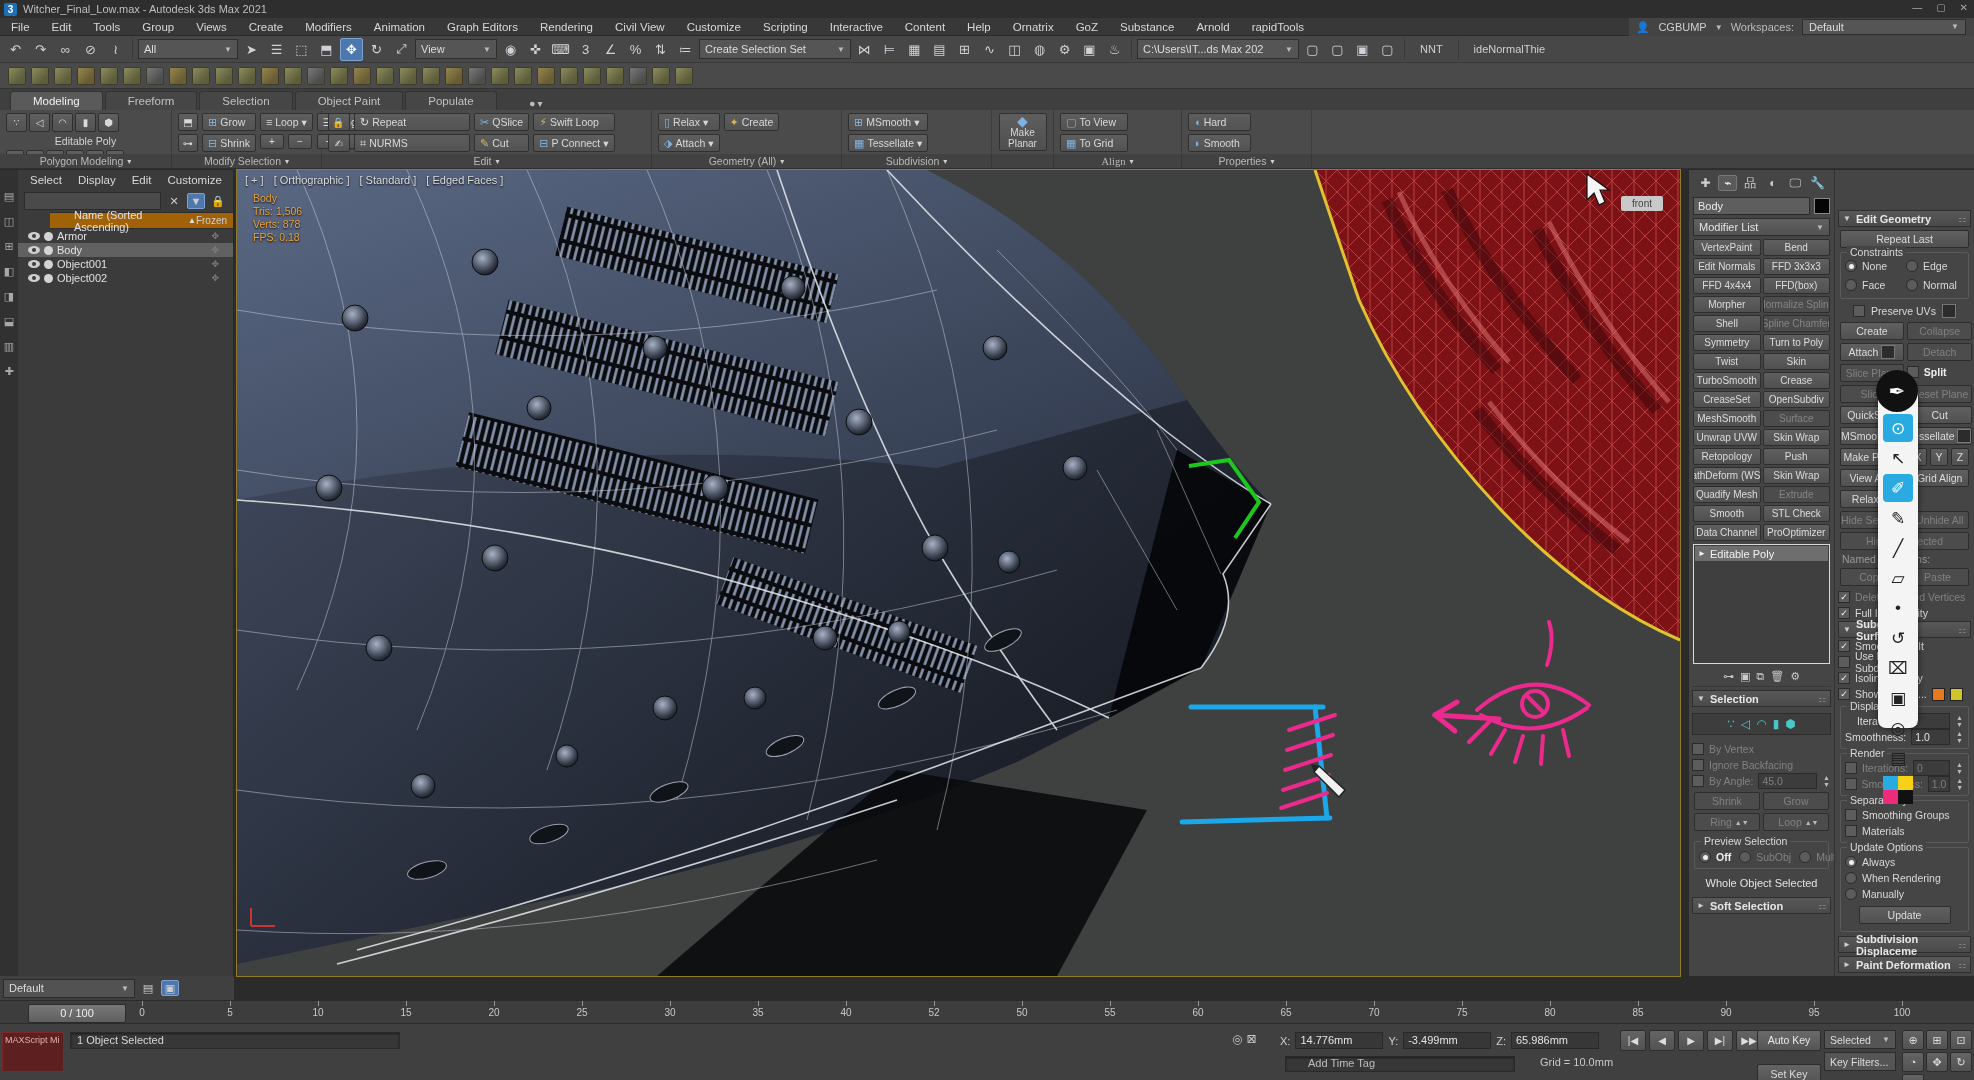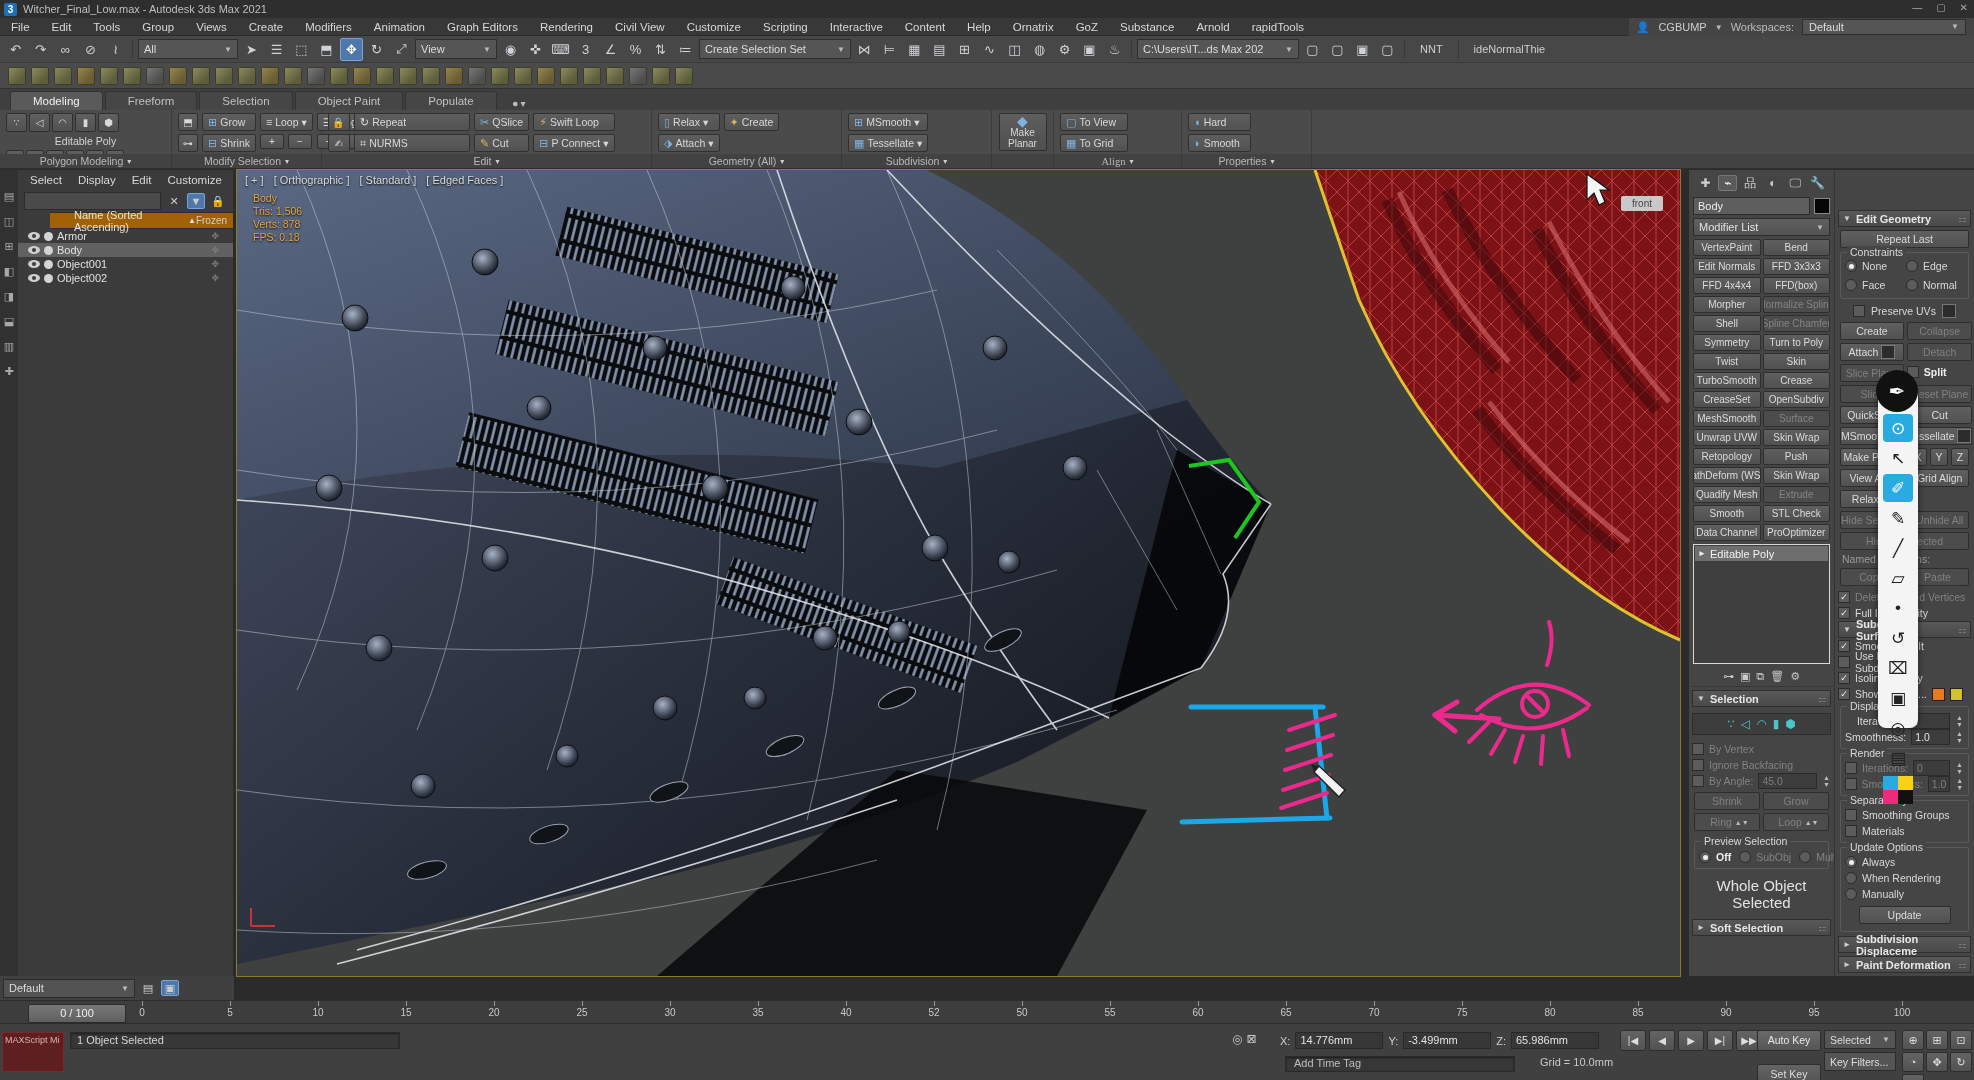--- a/index.html
+++ b/index.html
@@ -23,21 +23,21 @@
   .ti{width:23px;height:23px;display:flex;align-items:center;justify-content:center;color:#cfd3d8;font-size:13px;border-radius:2px;}
   .ti.on{background:#4e77ac;border:1px solid #7aa2d4;box-sizing:border-box;color:#fff;}
   .tsep{width:1px;height:20px;background:#383838;margin:0 3px;}
   .tdd{height:18px;background:#555;border:1px solid #2e2e2e;color:#ddd;font-size:11px;display:flex;align-items:center;justify-content:space-between;padding:0 5px;gap:6px;}
   .tlabel{color:#cfcfcf;font-size:11px;padding:0 10px;}
   #toolbar2{left:0;top:63px;width:1974px;height:26px;background:#4a4a4a;border-bottom:1px solid #333;display:flex;align-items:center;gap:5px;padding:0 8px;box-sizing:border-box;}
   .t2i{width:18px;height:18px;border-radius:2px;background:linear-gradient(135deg,#8f9060,#5d5e3c 70%);box-shadow:inset 0 0 0 1px #3c3c28;}
   .t2i:nth-child(4n){background:linear-gradient(135deg,#9a8a50,#6a5c34 70%);}
   .t2i:nth-child(7n){background:linear-gradient(135deg,#7d7d7d,#4e4e4e 70%);}
   
-  #ribbontabs{left:0;top:89px;width:1974px;height:21px;background:#3f3f3f;display:flex;align-items:flex-end;padding-left:10px;box-sizing:border-box;gap:2px;}
+  #ribbontabs{left:0;top:89px;width:1974px;height:21px;background:#3f3f3f;display:flex;align-items:flex-end;padding-left:10px;box-sizing:border-box;gap:19px;}
   .rtab{padding:3px 22px;font-size:11.5px;color:#c0c0c0;background:#464646;border:1px solid #333;border-bottom:none;border-radius:3px 3px 0 0;}
   .rtab.active{background:#5a5a5a;color:#f0f0f0;}
   #ribbon{left:0;top:110px;width:1974px;height:44px;background:#4b4b4b;display:flex;box-sizing:border-box;}
   .rpanel{border-right:1px solid #3d3d3d;padding:3px 6px;box-sizing:border-box;display:flex;gap:4px;align-items:flex-start;}
   #riblabels{left:0;top:154px;width:1974px;height:15px;background:#424242;border-bottom:1px solid #2f2f2f;display:flex;box-sizing:border-box;font-size:10.5px;color:#b9b9b9;}
   .rlab{display:flex;align-items:center;justify-content:center;gap:4px;border-right:1px solid #383838;box-sizing:border-box;}
   .rbtn{height:16px;background:linear-gradient(#5e5e5e,#525252);border:1px solid #303030;border-radius:2px;color:#d8d8d8;font-size:10.5px;padding:0 5px;display:inline-flex;align-items:center;gap:3px;white-space:nowrap;}
   .rbig{width:46px;height:36px;display:flex;flex-direction:column;align-items:center;justify-content:center;font-size:10px;background:linear-gradient(#5e5e5e,#4f4f4f);border:1px solid #303030;border-radius:2px;color:#d8d8d8;text-align:center;line-height:11px;}
   .sub5{display:flex;gap:2px;}
   .sob{width:19px;height:17px;background:linear-gradient(#606060,#515151);border:1px solid #2f2f2f;border-radius:2px;color:#d9d9d9;font-size:10px;display:flex;align-items:center;justify-content:center;}
@@ -118,21 +118,21 @@
   .tick::before{content:"";position:absolute;left:50%;top:0;width:1px;height:5px;background:#9a9a9a;}
   #slider{position:absolute;left:28px;top:3px;width:96px;height:17px;background:linear-gradient(#787878,#5f5f5f);border:1px solid #2b2b2b;color:#f0f0f0;font-size:11px;text-align:center;line-height:17px;border-radius:2px;}
   #statusbar{left:0;top:1024px;width:1974px;height:56px;background:#404040;box-sizing:border-box;}
   #msxbtn{position:absolute;left:2px;top:8px;width:62px;height:40px;background:#5d1f1f;border:1px solid #7a2a2a;color:#e0b0b0;font-size:9px;padding:2px;box-sizing:border-box;}
   .sunken{background:#373737;border:1px solid #2a2a2a;box-shadow:inset 0 1px 2px rgba(0,0,0,.5);}
   #selstatus{position:absolute;left:70px;top:8px;width:330px;height:17px;font-size:11px;color:#d6d6d6;padding:1px 6px;box-sizing:border-box;}
   #prompt{position:absolute;left:70px;top:30px;width:530px;height:17px;font-size:11px;color:#cfcfcf;padding:1px 6px;box-sizing:border-box;}
   #coordrow{position:absolute;left:1280px;top:8px;display:flex;align-items:center;gap:5px;font-size:11px;color:#cfcfcf;}
   .coordf{width:78px;height:15px;background:#373737;border:1px solid #282828;padding:0 4px;line-height:15px;font-size:11px;color:#e3e3e3;}
   #gridlbl{position:absolute;left:1540px;top:32px;font-size:11px;color:#c9c9c9;}
-  #addtag{position:absolute;left:1285px;top:32px;width:230px;height:16px;font-size:11px;color:#bdbdbd;padding:0 8px;box-sizing:border-box;}
+  #addtag{position:absolute;left:1285px;top:32px;width:230px;height:16px;font-size:11px;color:#bdbdbd;padding:0 22px;box-sizing:border-box;}
   #transport{position:absolute;left:1620px;top:6px;display:flex;gap:3px;}
   .tpb{width:24px;height:19px;background:linear-gradient(#646464,#525252);border:1px solid #2d2d2d;border-radius:2px;color:#ddd;font-size:10px;display:flex;align-items:center;justify-content:center;}
   #keybtns{position:absolute;left:1757px;top:6px;display:flex;flex-direction:column;gap:13px;}
   #autokey{width:62px;height:19px;background:linear-gradient(#6a6a6a,#555);border:1px solid #2d2d2d;color:#e8e8e8;font-size:10.5px;text-align:center;line-height:19px;border-radius:2px;}
   #setkey{width:62px;height:19px;background:linear-gradient(#646464,#525252);border:1px solid #2d2d2d;color:#ddd;font-size:10.5px;text-align:center;line-height:19px;border-radius:2px;}
   #keydds{position:absolute;left:1824px;top:6px;display:flex;flex-direction:column;gap:3px;}
   .kdd{width:72px;height:19px;background:#555;border:1px solid #2b2b2b;color:#ddd;font-size:10.5px;display:flex;align-items:center;justify-content:space-between;padding:0 5px;box-sizing:border-box;}
   #navcluster{position:absolute;left:1902px;top:6px;display:grid;grid-template-columns:repeat(3,22px);grid-auto-rows:20px;gap:2px;}
   .navb{background:linear-gradient(#646464,#525252);border:1px solid #2d2d2d;border-radius:2px;color:#ddd;font-size:11px;display:flex;align-items:center;justify-content:center;}
   .dd-arrow{font-size:8px;color:#bbb;}
@@ -915,21 +915,21 @@
       <span class="ckrow dis">
           <span class="rbox"></span>
           <span>SubObj</span>
         </span>
       <span class="ckrow dis">
           <span class="rbox"></span>
           <span>Multi</span>
         </span>
     </div>
   </div>
-  <div style="text-align:center;font-size:15px;color:#e2e2e2;margin:8px 0;">Whole Object Selected</div>
+  <div style="text-align:center;font-size:11px;color:#e2e2e2;margin:8px 0;">Whole Object Selected</div>
   <div class="rollh">
     <span class="arr">►</span>
       <span>Soft Selection</span>
       <span class="grip">⚏</span>
   </div>
 </div>
 
 <div class="abs" id="cmd2">
   <div class="rollh" style="margin-top:38px;">
     <span class="arr">▼</span>

